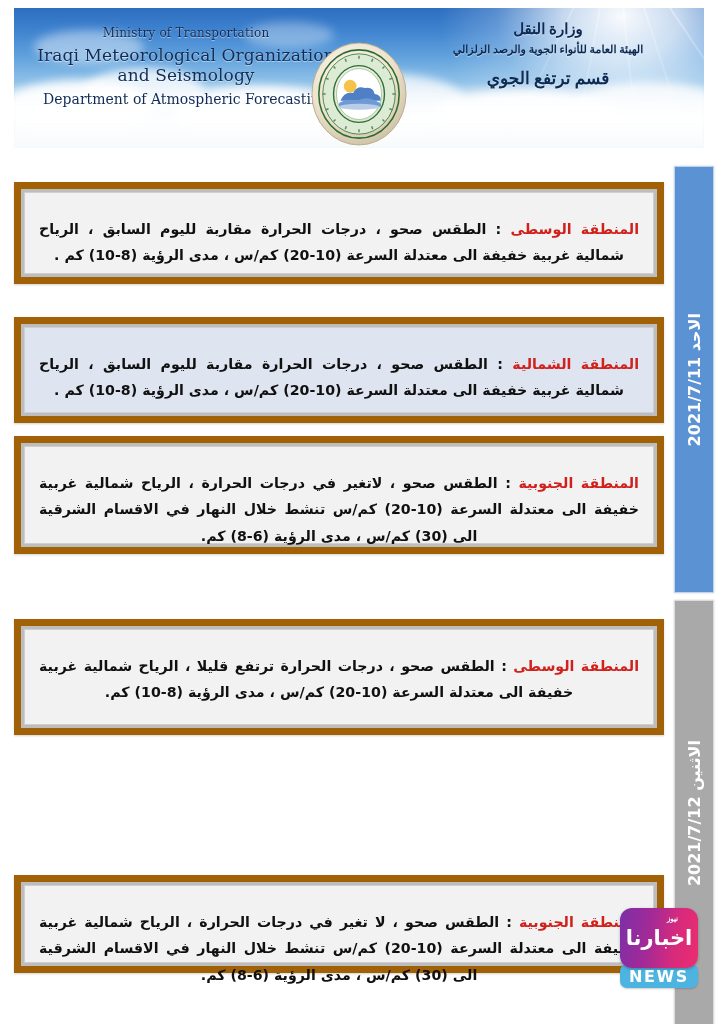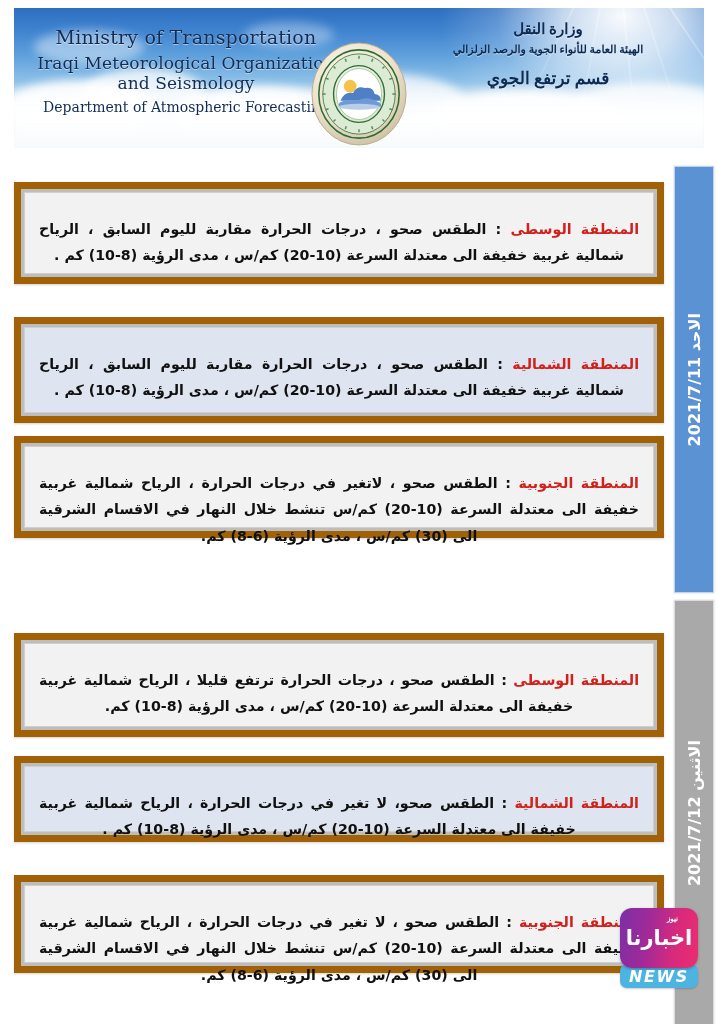--- a/index.html
+++ b/index.html
@@ -65,21 +65,21 @@
     position: absolute;
     left: 22px;
     top: 18px;
     width: 300px;
     text-align: center;
     direction: ltr;
     color: #122c55;
     font-family: "DejaVu Serif", "Liberation Serif", serif;
     text-shadow: 0 1px 1px rgba(255,255,255,0.55);
   }
-  .header-en .l1 { font-size: 19px; letter-spacing: 0.2px; margin-bottom: 5px; }
+  .header-en .l1 { font-size: 12px; letter-spacing: 0.2px; margin-bottom: 5px; }
   .header-en .l2 { font-size: 17px; letter-spacing: 0.1px; margin-bottom: 6px; }
   .header-en .l3 { font-size: 14px; }
 
   .header-ar {
     position: absolute;
     right: 16px;
     top: 12px;
     width: 280px;
     text-align: center;
     direction: rtl;
@@ -158,22 +158,22 @@
     font-family: "DejaVu Sans", "Liberation Sans", sans-serif;
   }
   .region-name {
     color: #d0211c;
     font-weight: bold;
   }
 
   
   .box1 { top: 182px;  height: 102px; }
   .box2 { top: 317px;  height: 106px;  }
-  .box3 { top: 436px;  height: 102px; }
-  .box4 { top: 633px;  height: 104px;  }
+  .box3 { top: 436px;  height: 118px; }
+  .box4 { top: 619px;  height: 116px;  }
   .box5 { top: 756px;  height: 86px;  }
   .box6 { top: 875px;  height: 98px;  }
 
   
   .news-logo {
     position: absolute;
     left: 620px;
     top: 908px;
     width: 78px;
     height: 82px;
@@ -215,21 +215,20 @@
     background: #4db3e0;
     color: #ffffff;
     font-weight: bold;
     font-size: 16px;
     letter-spacing: 1.6px;
     display: flex;
     align-items: center;
     justify-content: center;
     direction: ltr;
     box-shadow: 0 1px 2px rgba(0,0,0,0.2);
-    font-style: italic;
   }
 </style>
 </head>
 <body>
 
 <div class="page">
 
   <div class="header-banner">
     <div class="sun-ray" style="right:60px; transform:rotate(-34deg); opacity:.55;"></div>
     <div class="sun-ray" style="right:72px; transform:rotate(-18deg); opacity:.45;"></div>
@@ -330,25 +329,20 @@
       <p class="fc-text"><span class="region-name">المنطقة الجنوبية</span><span> : </span><span>الطقس صحو ، لاتغير في درجات الحرارة ، الرياح شمالية غربية خفيفة الى معتدلة السرعة (10-20) كم/س تنشط خلال النهار في الاقسام الشرقية الى (30) كم/س ، مدى الرؤية (6-8) كم.</span></p>
     </div>
   </div>
 
   <div class="box box4 bg-gray">
     <div class="box-inner">
       <p class="fc-text"><span class="region-name">المنطقة الوسطى</span><span> : </span><span>الطقس صحو ، درجات الحرارة ترتفع قليلا ، الرياح شمالية غربية خفيفة الى معتدلة السرعة (10-20) كم/س ، مدى الرؤية    (8-10) كم.</span></p>
     </div>
   </div>
 
-  <div class="box box5 bg-blue">
-    <div class="box-inner">
-      <p class="fc-text"><span class="region-name">المنطقة الشمالية</span><span> : </span><span>الطقس صحو، لا تغير في درجات الحرارة ، الرياح شمالية غربية خفيفة الى معتدلة السرعة (10-20) كم/س ، مدى الرؤية (8-10) كم .</span></p>
-    </div>
-  </div>
 
   <div class="box box6 bg-gray">
     <div class="box-inner">
       <p class="fc-text"><span class="region-name">المنطقة الجنوبية</span><span> : </span><span>الطقس صحو ، لا تغير في درجات الحرارة ، الرياح شمالية غربية خفيفة الى معتدلة السرعة (10-20) كم/س تنشط خلال النهار في الاقسام الشرقية الى (30) كم/س ، مدى الرؤية (6-8) كم.</span></p>
     </div>
   </div>
 
   <div class="news-logo">
     <div class="badge">
       <span class="tiny">نيوز</span>

